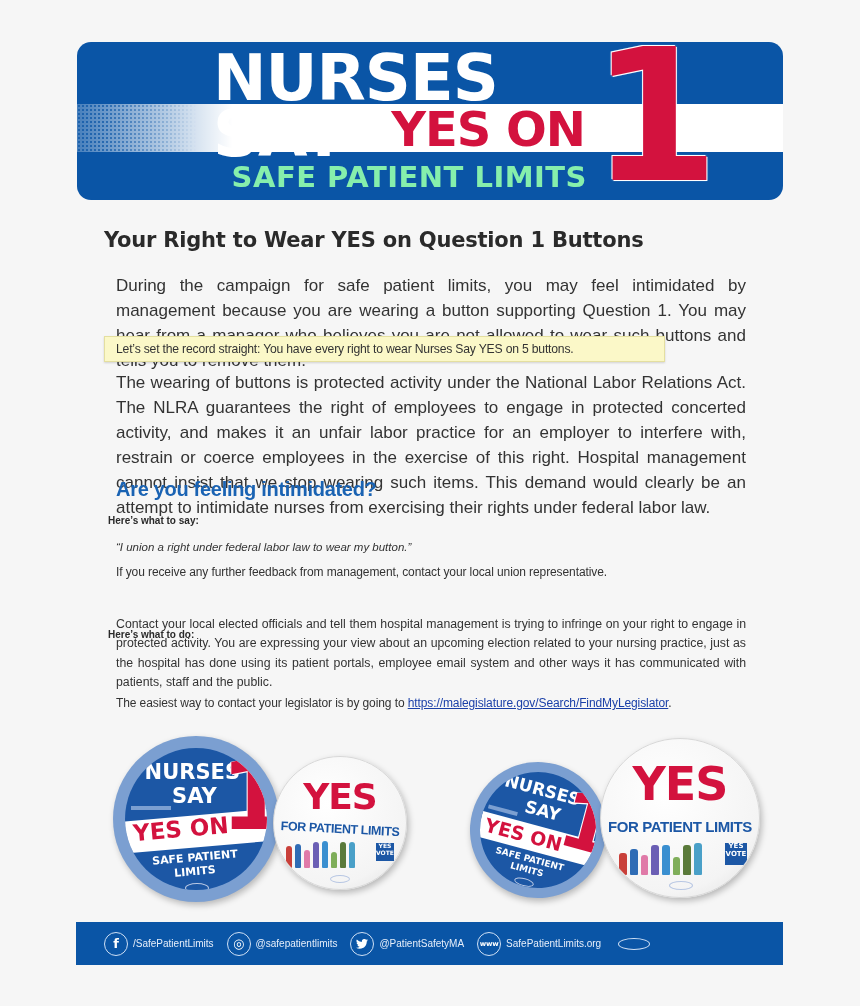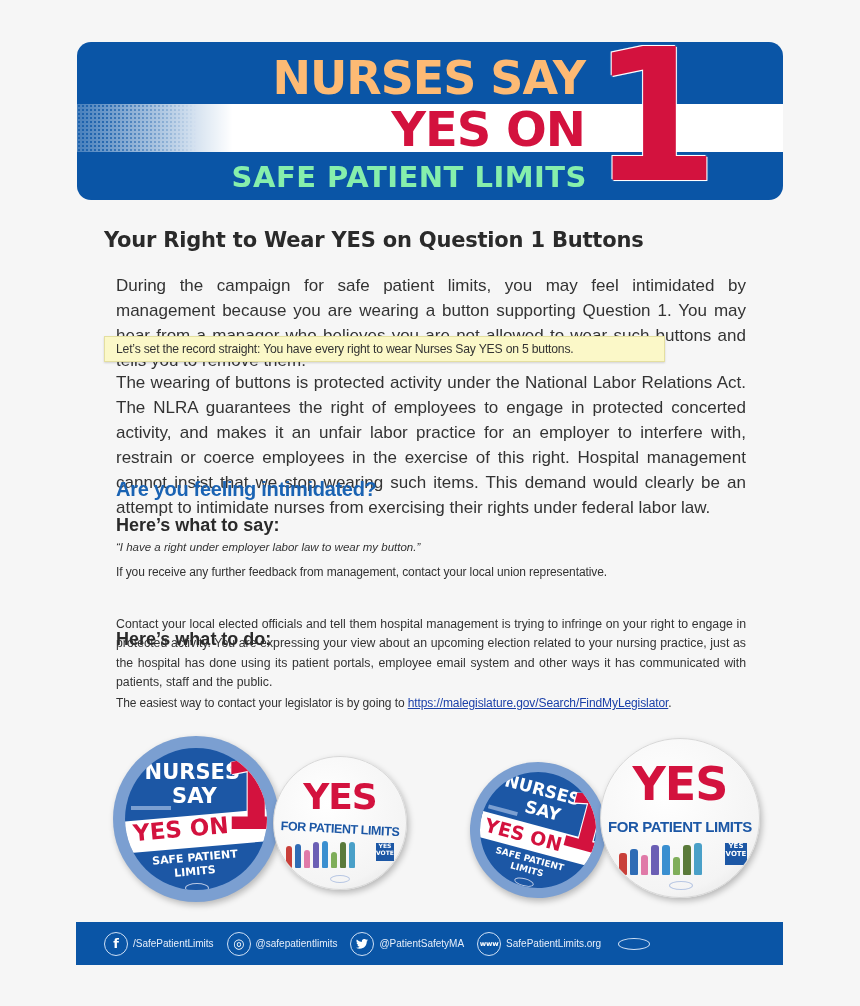--- a/index.html
+++ b/index.html
@@ -19,22 +19,22 @@
     background: linear-gradient(to right, rgba(255,255,255,0.25) 0%, rgba(255,255,255,0.55) 8%, #ffffff 22%, #ffffff 100%);
   }
   .banner .stripe-dots {
     position: absolute; left: 0; top: 62px; width: 120px; height: 48px;
     background-image: radial-gradient(circle, #0a55a6 1px, transparent 1.3px);
     background-size: 4px 4px; opacity: 0.7;
     -webkit-mask-image: linear-gradient(to right, #000 0%, #000 20%, transparent 100%);
             mask-image: linear-gradient(to right, #000 0%, #000 20%, transparent 100%);
   }
   .banner .line1 {
-    position: absolute; left: 136px; top: 8px; width: 372px; text-align: right;
-    color: #fdba74; font-weight: 900; font-size: 46px; letter-spacing: -1px; line-height: 56px;
+    position: absolute; left: 136px; top: 8px; width: 372px; text-align: left;
+    color: #ffffff; font-weight: 900; font-size: 64px; letter-spacing: -1px; line-height: 56px;
     font-family: "DejaVu Sans", sans-serif;
   }
   .banner .line2 {
     position: absolute; left: 250px; top: 63px; width: 258px; text-align: right;
     color: #d3123e; font-weight: 900; font-size: 48px; letter-spacing: -1px; line-height: 48px;
     font-family: "DejaVu Sans", sans-serif;
   }
   .banner .line3 {
     position: absolute; left: 136px; top: 117px; width: 374px; text-align: right;
     color: #86efac; font-weight: 700; font-size: 29px; letter-spacing: 0.5px; line-height: 36px;
@@ -62,21 +62,21 @@
     position: absolute; left: 104px; top: 336px; width: 561px; height: 26px;
     background: #fbf8c8; border: 1px solid #e4dfa0; box-shadow: 0 1px 2px rgba(0,0,0,0.15);
     box-sizing: border-box; padding-left: 11px; font-size: 12.2px; line-height: 24px; color: #333;
     white-space: nowrap; letter-spacing: -0.2px;
   }
   .h2 {
     position: absolute; left: 116px; top: 478px; font-size: 20px; font-weight: 700; color: #1a63b3;
     font-family: "Liberation Sans", sans-serif; letter-spacing: -0.3px;
   }
   .h3 {
-    position: absolute; left: 116px; font-size: 18px; font-weight: 700; color: #2a2a2a;
+    position: absolute; left: 108px; font-size: 10px; font-weight: 700; color: #2a2a2a;
   }
   .quote {
     position: absolute; left: 116px; top: 541px; font-size: 11.5px; font-style: italic; color: #333;
   }
   .line {
     position: absolute; left: 116px; font-size: 12px; color: #333; white-space: nowrap; letter-spacing: -0.1px;
   }
   .link { color: #1a3fa8; text-decoration: underline; }
 
   
@@ -164,21 +164,21 @@
 <div class="title">Your Right to Wear YES on Question 1 Buttons</div>
 
 <div class="para" style="top:273px;">During the campaign for safe patient limits, you may feel intimidated by management because you are wearing a button supporting Question 1. You may hear from a manager who believes you are not allowed to wear such buttons and tells you to remove them.</div>
 
 <div class="highlight">Let’s set the record straight: You have every right to wear Nurses Say YES on 5 buttons.</div>
 
 <div class="para" style="top:370px;">The wearing of buttons is protected activity under the National Labor Relations Act. The NLRA guarantees the right of employees to engage in protected concerted activity, and makes it an unfair labor practice for an employer to interfere with, restrain or coerce employees in the exercise of this right. Hospital management cannot insist that we stop wearing such items. This demand would clearly be an attempt to intimidate nurses from exercising their rights under federal labor law.</div>
 
 <div class="h2">Are you feeling intimidated?</div>
 <div class="h3" style="top:515px;">Here’s what to say:</div>
-<div class="quote">“I have a right under employer labor law to wear my button.”</div>
+<div class="quote">“I union a right under federal labor law to wear my button.”</div>
 <div class="line" style="top:565px;">If you receive any further feedback from management, contact your local union representative.</div>
 <div class="h3" style="top:592px;margin-top:37px;">Here’s what to do:</div>
 <div class="para" style="top:615px; font-size:12.3px; line-height:19.3px;">Contact your local elected officials and tell them hospital management is trying to infringe on your right to engage in protected activity. You are expressing your view about an upcoming election related to your nursing practice, just as the hospital has done using its patient portals, employee email system and other ways it has communicated with patients, staff and the public.</div>
 <div class="line" style="top:696px;text-align:center;"><span>The easiest way to contact your legislator is by going to </span><a class="link">https://malegislature.gov/Search/FindMyLegislator</a><span>.</span></div>
 
 <div class="pin pin-blue" style="left:113px; top:736px; width:166px; height:166px;">
   <div class="face">
     <div class="band" style="top:67px; height:32px; transform:rotate(-5deg); left:-10px; width:170px;"></div>
     <div class="dash" style="left:6px; top:58px; width:40px;"></div>
     <div class="t-ns" style="left:20px; top:14px; width:72px; font-size:21px;">NURSES</div>

